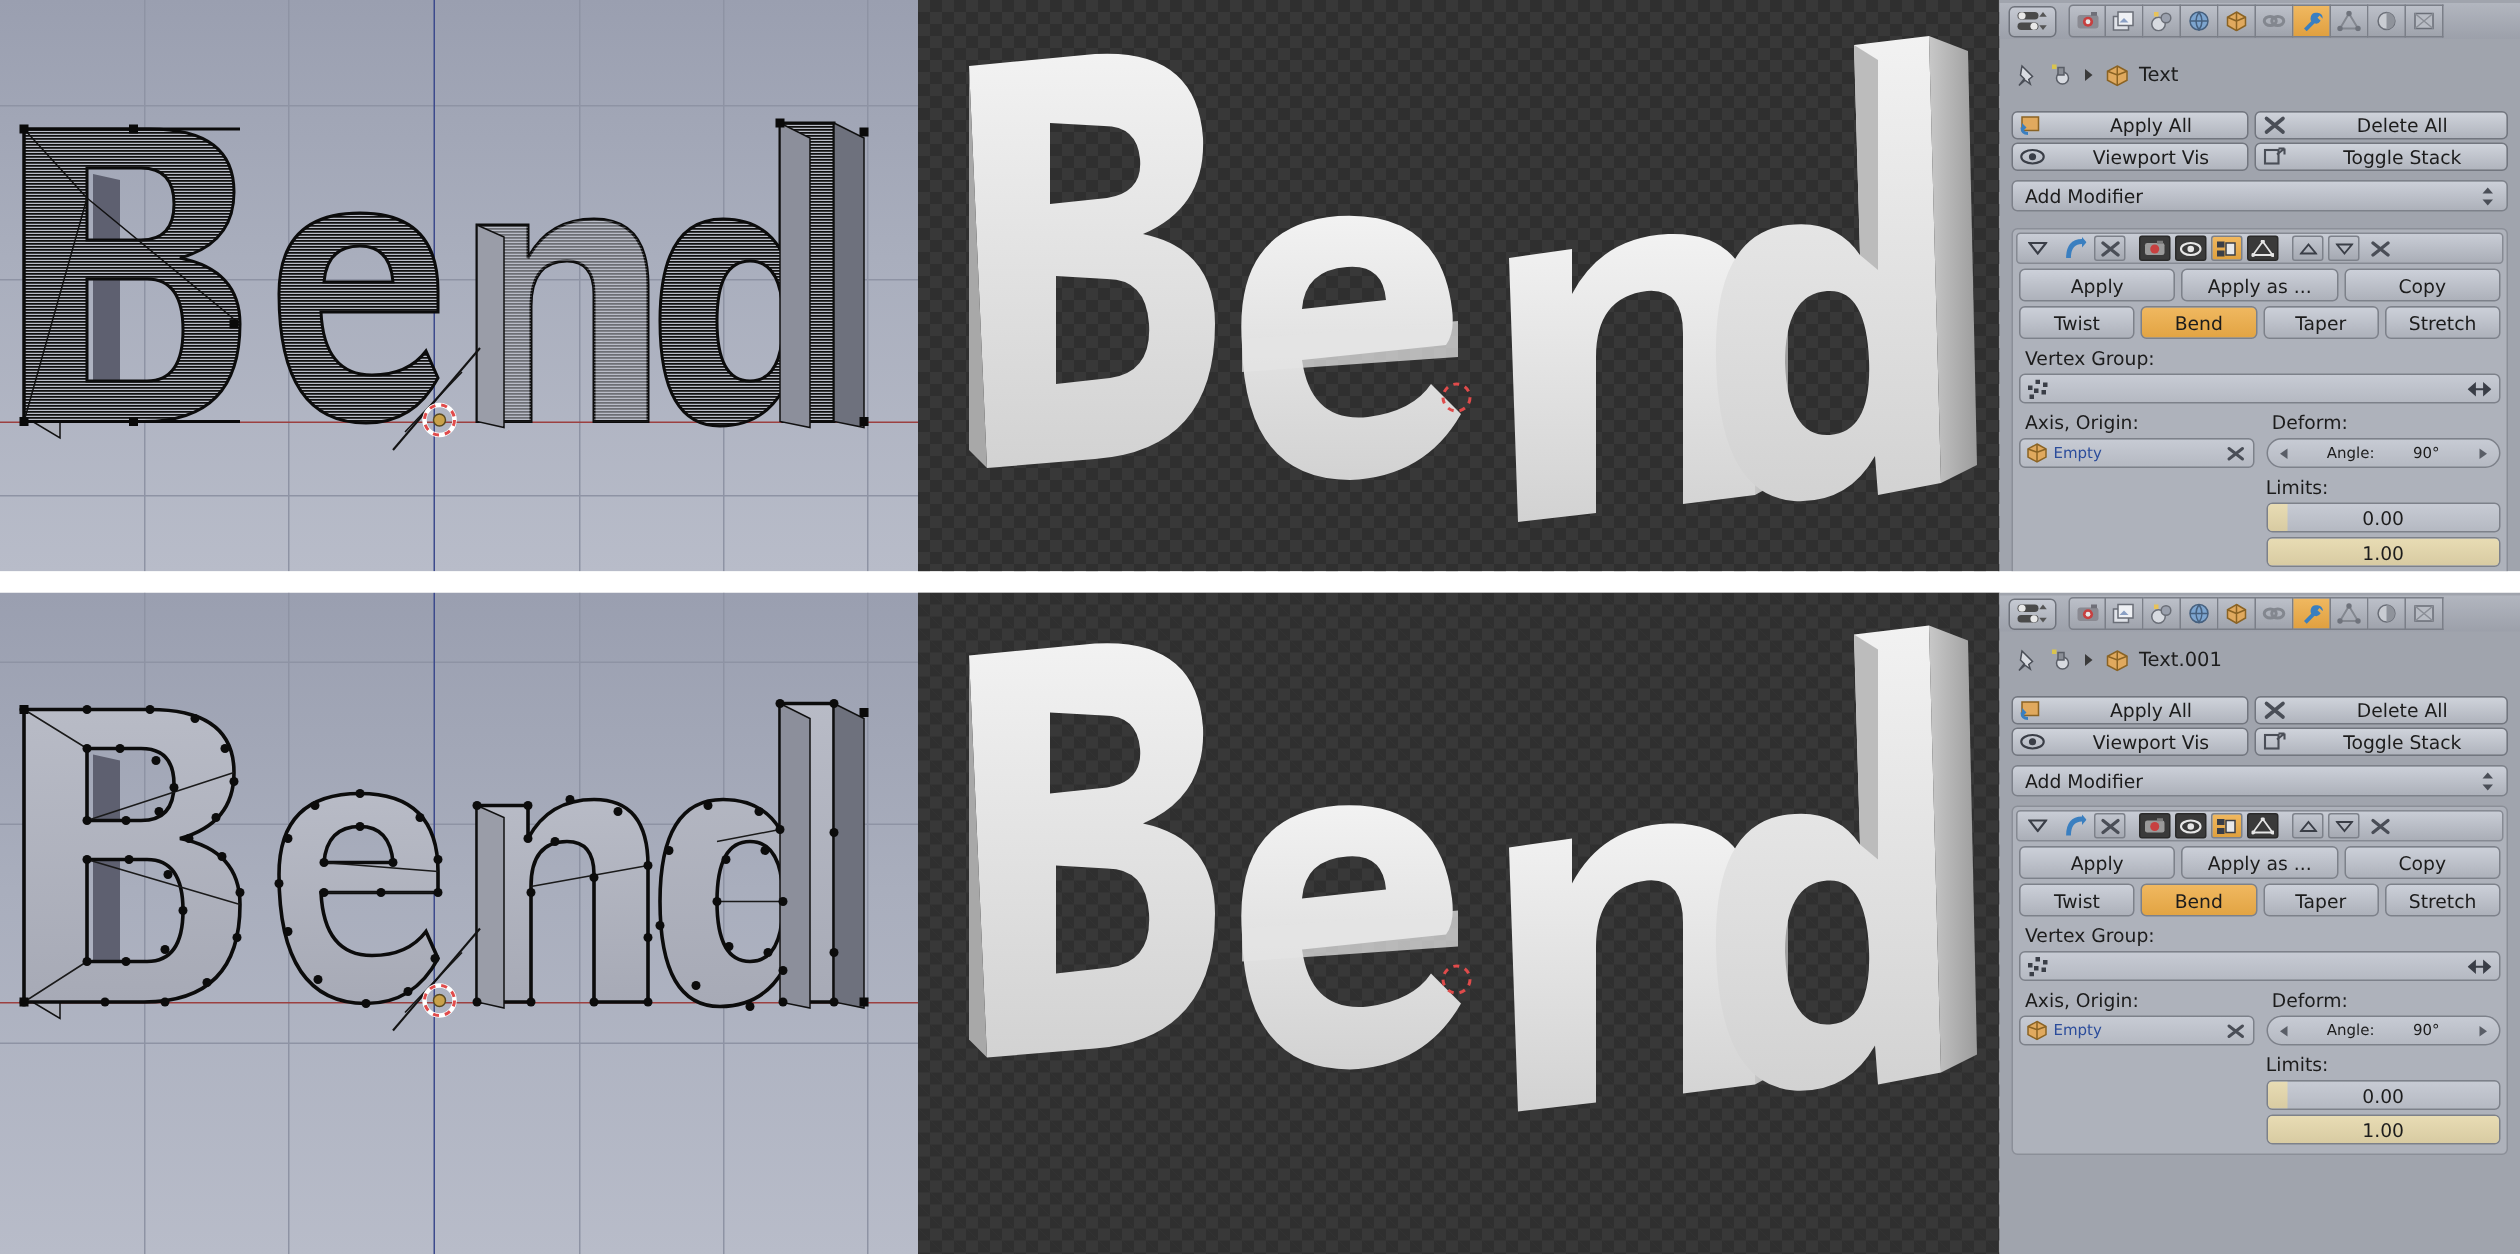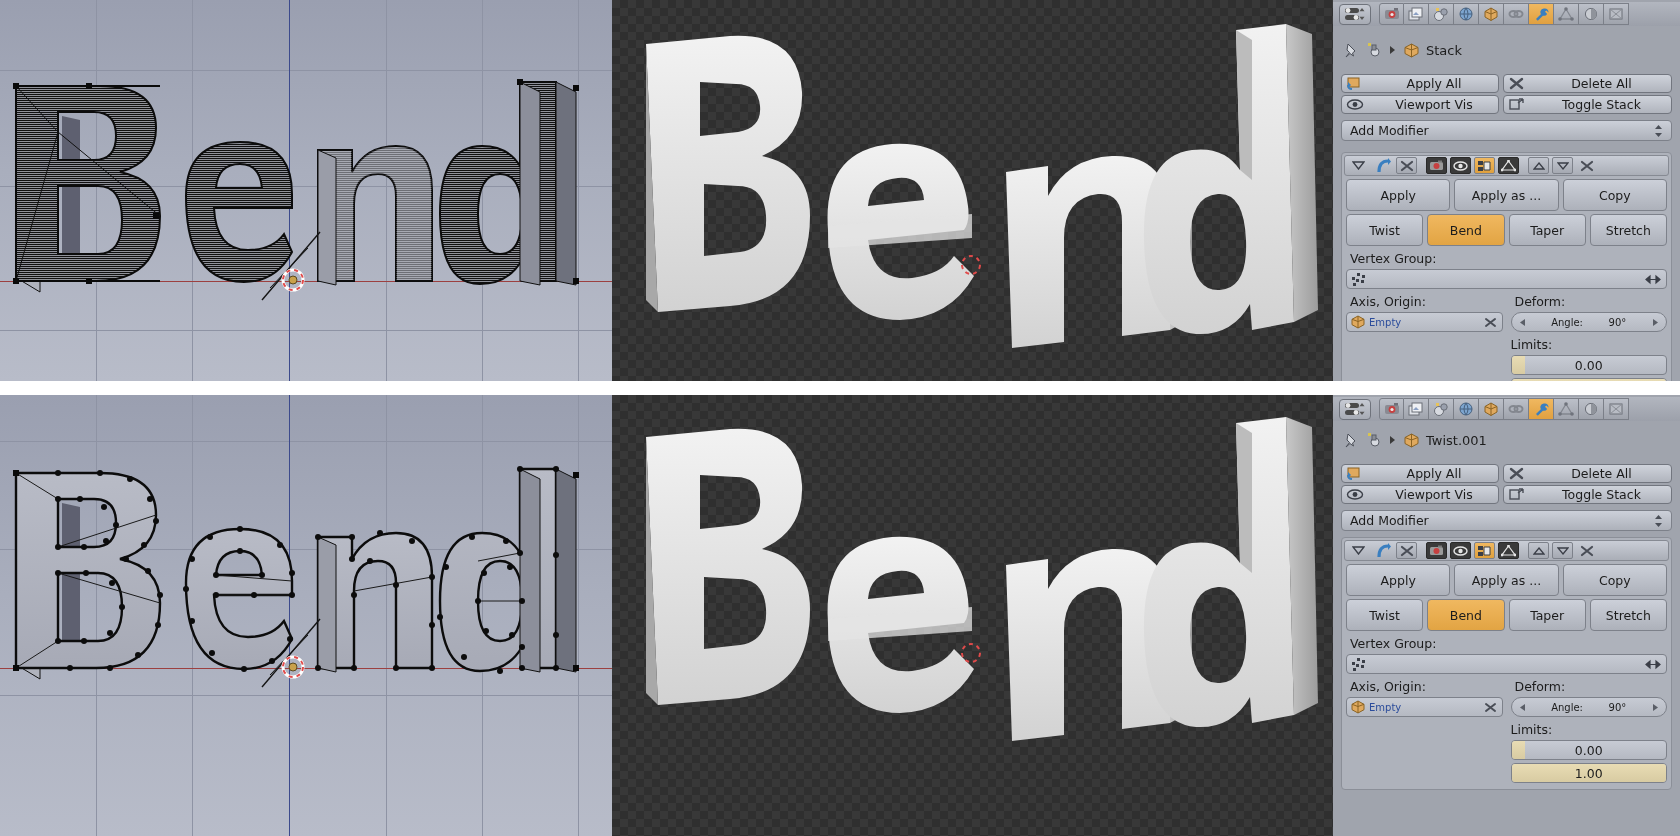--- a/index.html
+++ b/index.html
@@ -61,21 +61,21 @@
      background:linear-gradient(180deg,#c9cdd6,#aaaeb7); display:flex; align-items:center;
      padding:0 3px; gap:3px; }
   .mh-ico { width:21px; height:17px; border:1px solid #7d818a; border-radius:2px;
      background:linear-gradient(180deg,#c2c6cf,#a5a9b2); display:flex;
      align-items:center; justify-content:center; }
   .mh-ico.flat { border:none; background:none; }
   .mh-ico.dark { background:#3a3a3a; border-color:#2a2a2a; }
   .mh-ico.on { background:linear-gradient(180deg,#f0b860,#dfa03d); }
 
   .row2 { display:flex; gap:4px; padding:0 4px; margin-top:3px; }
-  .row2 .b { flex:1; height:32px; border:1px solid #7d818a; border-radius:4px;
+  .row2 .b { flex:1; height:22px; border:1px solid #7d818a; border-radius:4px;
      background:linear-gradient(180deg,#ccd0d9,#adb1ba); font-size:12.5px;
      display:flex; align-items:center; justify-content:center; color:#1c1c1c; }
   .row2 .b.sel { background:linear-gradient(180deg,#f0b860,#e2a443); }
 
   .sec-lbl { font-size:12.5px; color:#1c1c1c; padding-left:8px; margin-top:5px; }
   .field { height:20px; border:1px solid #7d818a; border-radius:4px;
      background:linear-gradient(180deg,#c7cbd4,#b5b9c2); display:flex;
      align-items:center; font-size:10px; color:#1c1c1c; }
   .field.blue { color:#2b4c9b; }
   .slider { height:20px; border:1px solid #7d818a; border-radius:4px;
@@ -316,21 +316,21 @@
           <svg width="8" height="10">
               <path d="M1 1 L6 5 L1 9 Z" fill="#3a3a3a"></path>
             </svg>
           </span>
         <span>
           <svg width="15" height="15">
               <path d="M7.5 1 L14 4.5 L14 10.5 L7.5 14 L1 10.5 L1 4.5 Z" fill="#e0a95e" stroke="#8a6324"></path>
               <path d="M7.5 1 L7.5 7 L1 4.5 M7.5 7 L14 4.5 M7.5 7 L7.5 14" stroke="#8a6324" fill="none"></path>
             </svg>
           </span>
-        <span>Stack</span>
+        <span>Text</span>
       </div>
 
       <div class="pbtn lbl" style="left:8px;top:74px;width:158px;justify-content:flex-start;padding-left:4px">
         <svg width="18" height="15">
             <rect x="2" y="2" width="11" height="9" fill="#e0a95e" stroke="#8a6324"></rect>
             <path d="M6 13 q-4 0 -4 -4" stroke="#3a7fc0" stroke-width="2" fill="none"></path>
             <path d="M2 6 l3 3 l-3 3 Z" fill="#3a7fc0"></path>
           </svg>
         <span style="flex:1;text-align:center">Apply All</span>
       </div>
@@ -798,21 +798,21 @@
           <svg width="8" height="10">
               <path d="M1 1 L6 5 L1 9 Z" fill="#3a3a3a"></path>
             </svg>
           </span>
         <span>
           <svg width="15" height="15">
               <path d="M7.5 1 L14 4.5 L14 10.5 L7.5 14 L1 10.5 L1 4.5 Z" fill="#e0a95e" stroke="#8a6324"></path>
               <path d="M7.5 1 L7.5 7 L1 4.5 M7.5 7 L14 4.5 M7.5 7 L7.5 14" stroke="#8a6324" fill="none"></path>
             </svg>
           </span>
-        <span>Twist.001</span>
+        <span>Text.001</span>
       </div>
 
       <div class="pbtn lbl" style="left:8px;top:69px;width:158px;justify-content:flex-start;padding-left:4px">
         <svg width="18" height="15">
             <rect x="2" y="2" width="11" height="9" fill="#e0a95e" stroke="#8a6324"></rect>
             <path d="M6 13 q-4 0 -4 -4" stroke="#3a7fc0" stroke-width="2" fill="none"></path>
             <path d="M2 6 l3 3 l-3 3 Z" fill="#3a7fc0"></path>
           </svg>
         <span style="flex:1;text-align:center">Apply All</span>
       </div>

